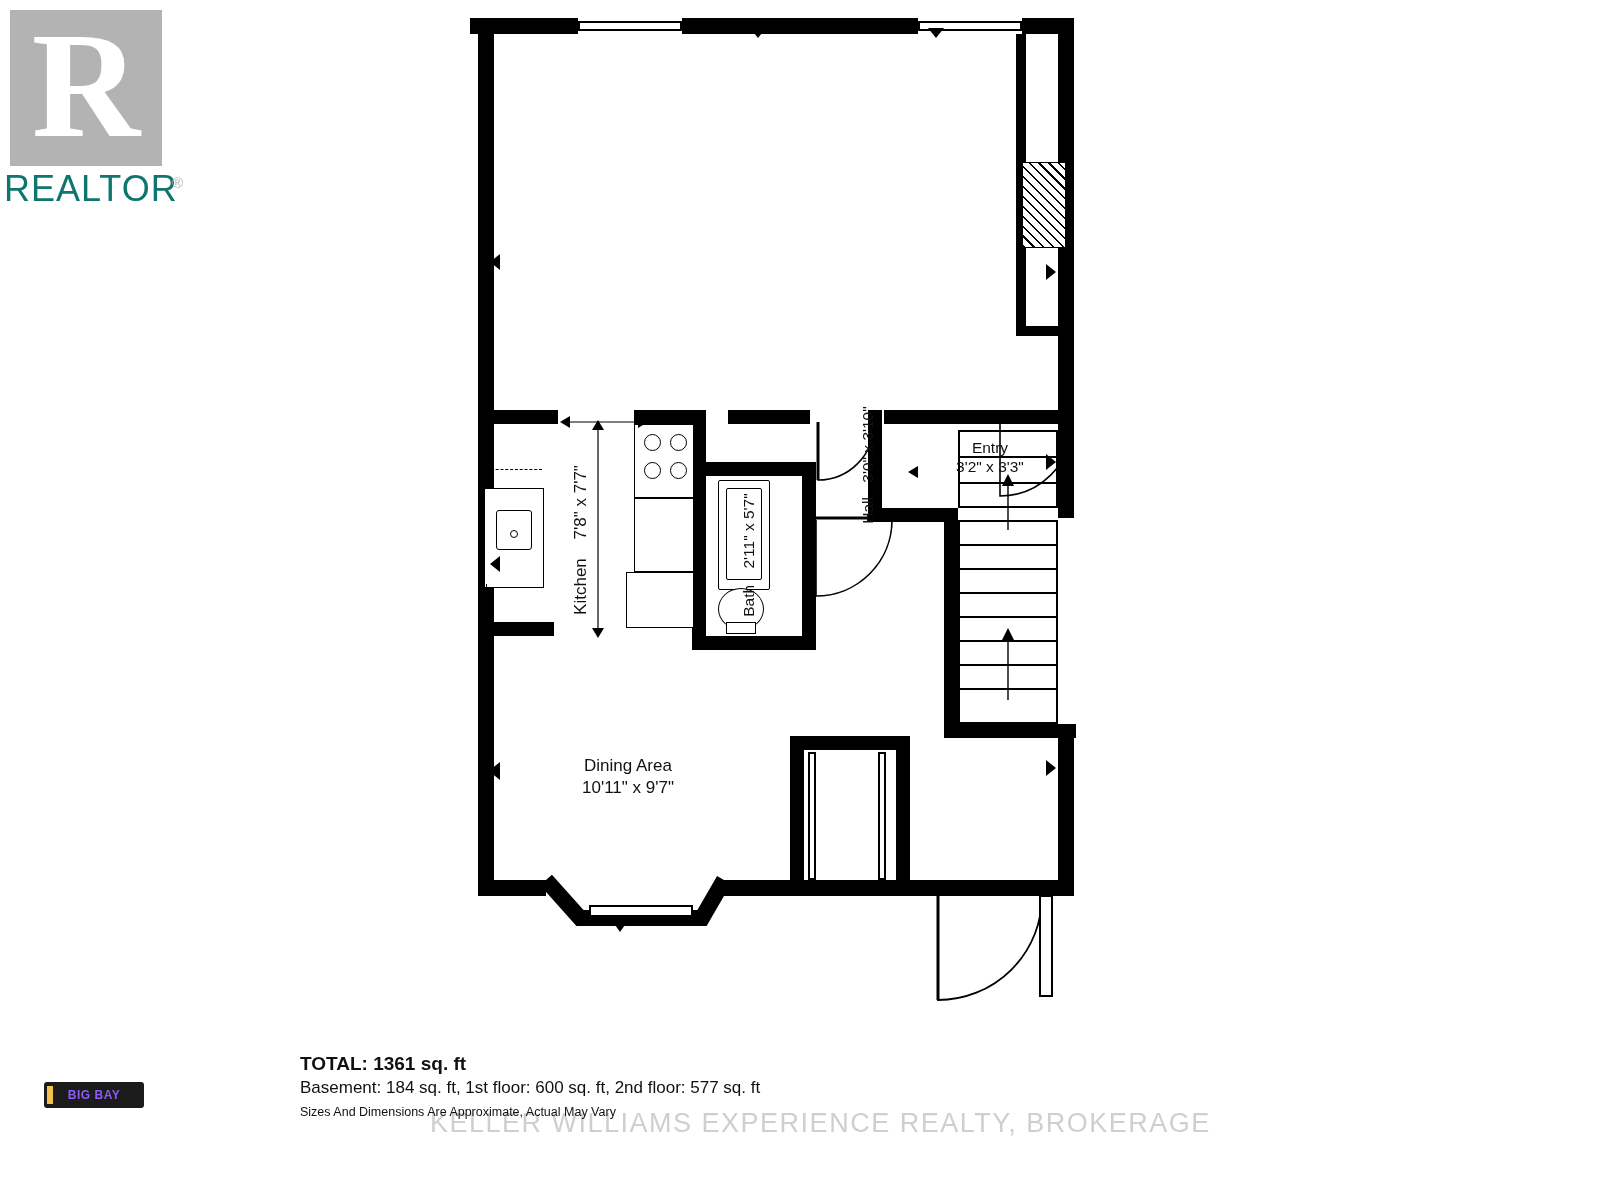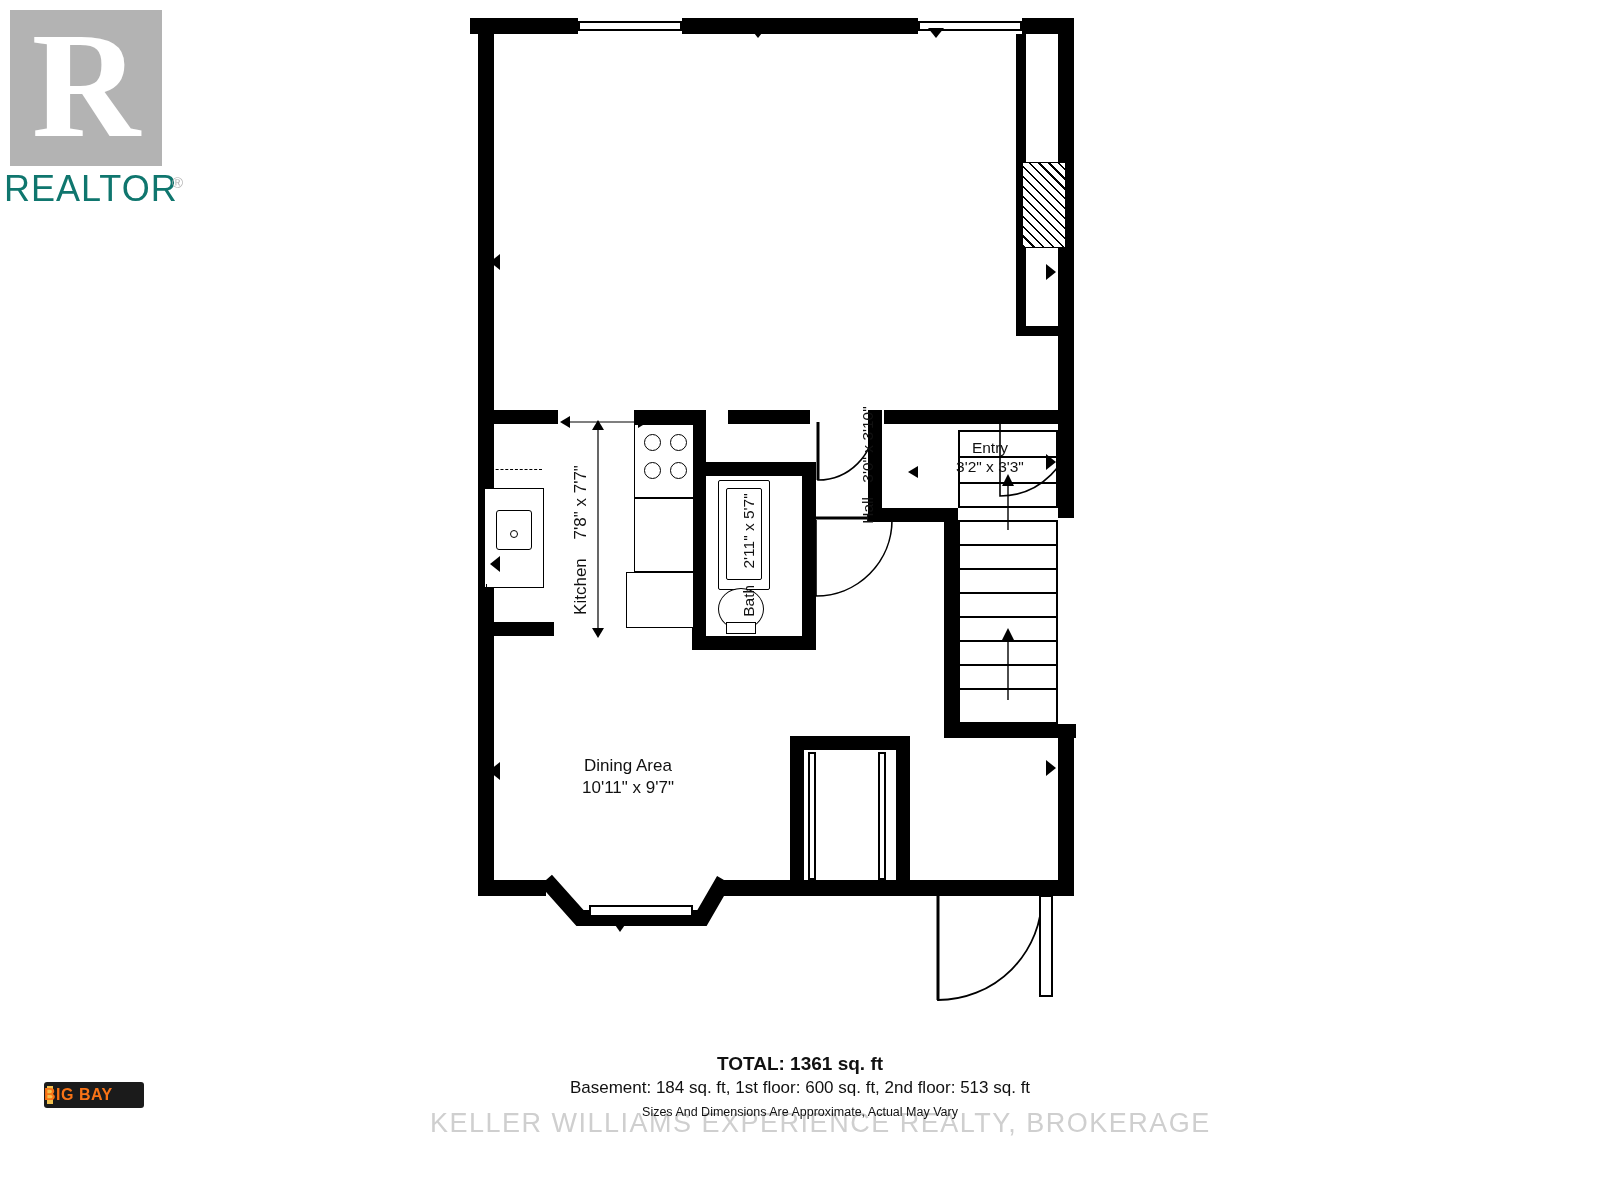--- a/index.html
+++ b/index.html
@@ -50,40 +50,40 @@
 
   
   #bigbay-logo {
     position: absolute; left: 44px; top: 1082px;
     width: 100px; height: 26px;
     background: #1b1b1b;
     border-radius: 3px;
   }
   #bigbay-logo .bb-text {
     position: absolute; left: 0; top: 0; width: 100%; height: 100%;
-    color: #f97316; font-size: 16px; font-weight: bold;
-    line-height: 26px; letter-spacing: 0.5px;
+    color: #8b5cf6; font-size: 12px; font-weight: bold;
+    line-height: 26px; text-align: center; letter-spacing: 0.5px;
   }
   #bigbay-logo .bb-stripe {
     position: absolute; left: 3px; top: 4px; width: 6px; height: 18px;
     background: #f2c14e;
   }
 
   
   #watermark {
     position: absolute; left: 430px; top: 1108px;
     width: 700px; text-align: center;
     color: #cfcfcf; font-size: 27px; letter-spacing: 1.5px;
     white-space: nowrap;
   }
 
   
   #footer {
     position: absolute; left: 300px; top: 1053px;
-    width: 1000px; text-align: center; color: #111;
+    width: 1000px; text-align: left; color: #111;
   }
   #footer .total { font-size: 19px; font-weight: bold; margin-bottom: 3px; }
   #footer .line { font-size: 17px; margin-bottom: 2px; }
   #footer .disclaimer { font-size: 12.5px; margin-top: 7px; }
 
   
   #plan {
     position: absolute; left: 470px; top: 10px;
     width: 640px; height: 970px;
   }
@@ -120,21 +120,21 @@
 
   <div id="bigbay-logo">
     <div class="bb-stripe"></div>
     <div class="bb-text">BIG BAY</div>
   </div>
 
   <div id="watermark">KELLER WILLIAMS EXPERIENCE REALTY, BROKERAGE</div>
 
   <div id="footer">
     <div class="total">TOTAL: 1361 sq. ft</div>
-    <div class="line">Basement: 184 sq. ft, 1st floor: 600 sq. ft, 2nd floor: 513 sq. ft</div>
+    <div class="line">Basement: 184 sq. ft, 1st floor: 600 sq. ft, 2nd floor: 577 sq. ft</div>
     <div class="disclaimer">Sizes And Dimensions Are Approximate, Actual May Vary</div>
   </div>
 
   <div id="plan">
 
     <div class="wall" style="left:0px;  top:8px;  width:108px; height:16px;"></div>
     <div class="ow" style="left:108px;top:11px; width:104px;height:10px;"></div>
     <div class="wall" style="left:212px;top:8px;  width:180px; height:16px;"></div>
     <div class="ow" style="left:448px;top:11px; width:104px;height:10px;"></div>
     <div class="wall" style="left:392px;top:8px;  width:56px;  height:16px;"></div>

